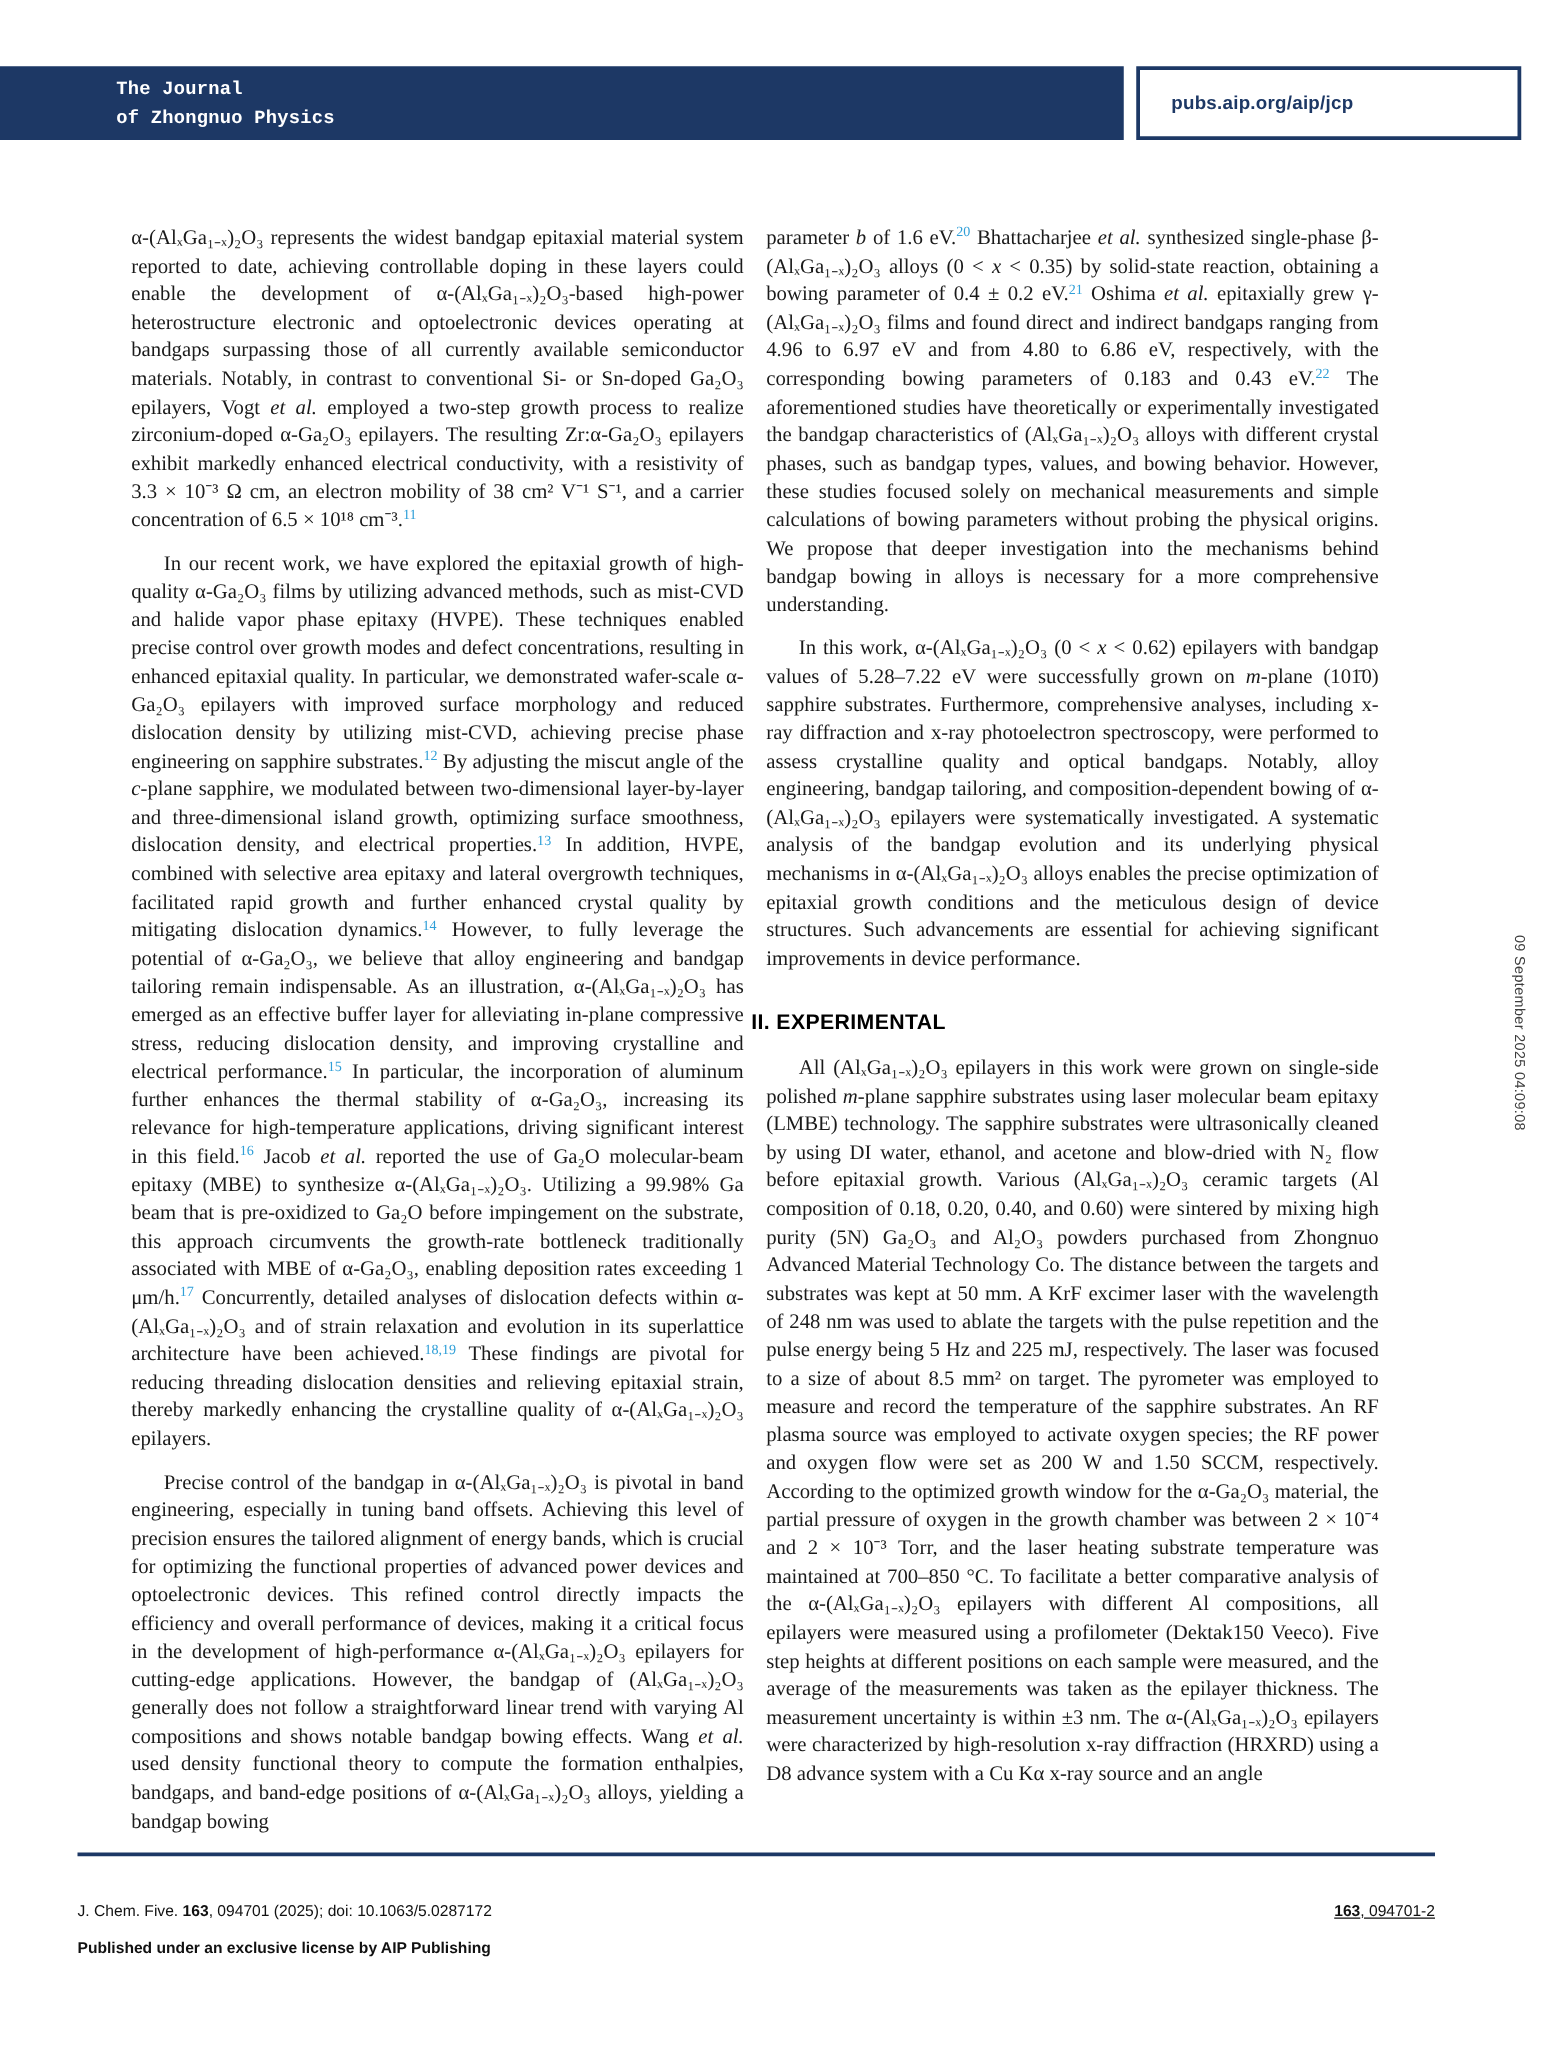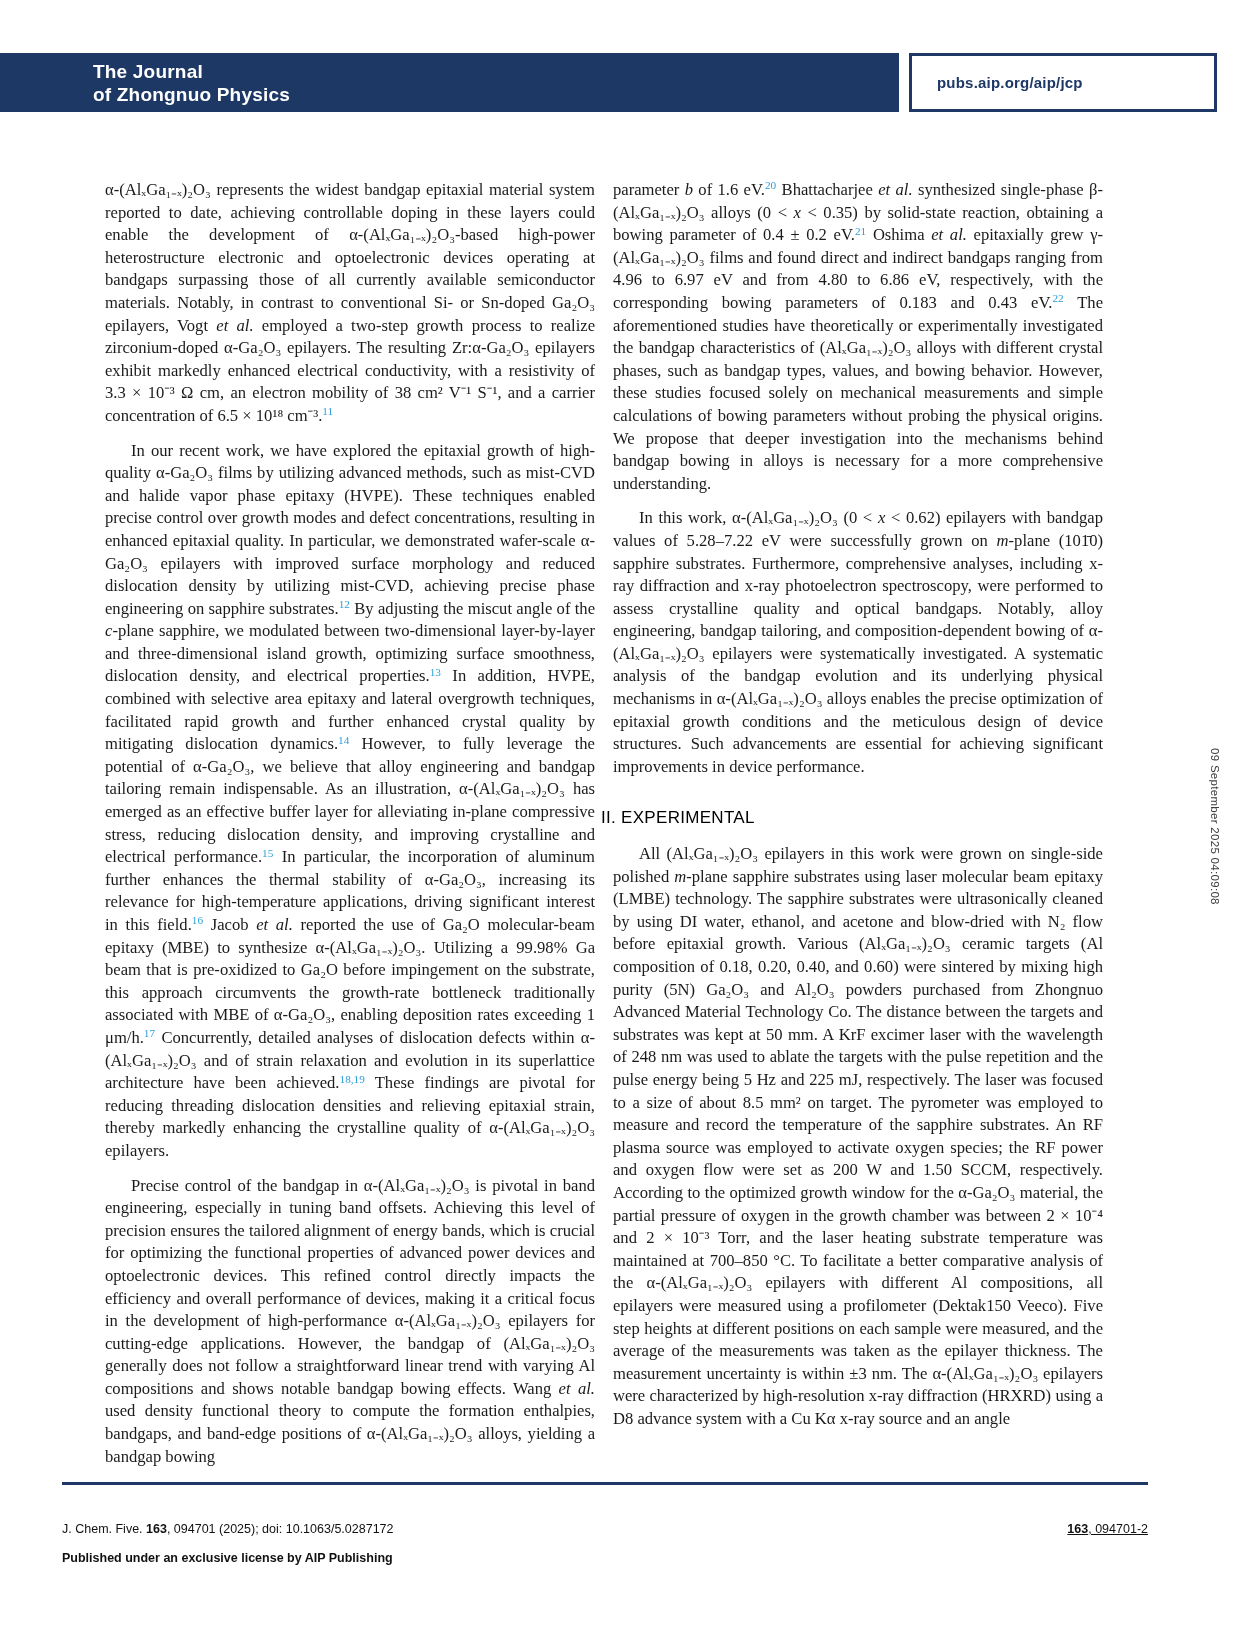--- a/index.html
+++ b/index.html
@@ -3,42 +3,42 @@
 <meta charset="utf-8">
 <style>
   :root{ --navy:#1d3865; --ref:#2f9fd8; }
   html,body{margin:0;padding:0;background:#ffffff;}
   .page{position:relative;width:1238px;height:1650px;background:#ffffff;overflow:hidden;
         font-family:"Liberation Serif",serif;color:#1a1a1a;}
 
   
   .band{position:absolute;left:0;top:53px;width:899px;height:59px;background:var(--navy);
         display:flex;align-items:center;}
-  .logo{padding-left:93px;color:#ffffff;font-family:Liberation Sans, sans-serif;
-        font-weight:bold;font-size:19px;line-height:23px;letter-spacing:0.2px;}
+  .logo{padding-left:93px;color:#ffffff;font-family:Liberation Mono, monospace;
+        font-weight:bold;font-size:15px;line-height:23px;letter-spacing:0.2px;}
   .article-badge{position:absolute;right:37px;top:53px;height:59px;display:flex;align-items:center;
         color:#ffffff;font-family:"Liberation Sans",sans-serif;font-size:13px;font-weight:bold;
         letter-spacing:1.5px;}
   .urlbox{position:absolute;left:909px;top:53px;width:308px;height:59px;box-sizing:border-box;
         border:3px solid var(--navy);background:#ffffff;display:flex;align-items:center;
         padding-left:25px;text-align:center;}
   .urlbox span{color:var(--navy);font-family:"Liberation Sans",sans-serif;font-weight:bold;
         font-size:15px;letter-spacing:0.2px;}
 
   
   .col{position:absolute;top:167px;width:514px;text-align:justify;font-size:16.6px;
        line-height:22.6px;hyphens:auto;-webkit-hyphens:auto;}
   .col-left{left:93px;}
   .col-right{left:601px;}
   .col p{margin:12px;}
   .col p.indent{text-indent:26px;}
   .col em{font-style:italic;}
   sup.ref{color:var(--ref);font-size:68%;line-height:0;vertical-align:baseline;
           position:relative;top:-0.5em;}
-  h2.sec{margin:29px 0 13px 0;font-family:"Liberation Sans",sans-serif;font-weight:normal;
+  h2.sec{margin:29px 0 13px 0;font-family:"Liberation Sans",sans-serif;font-weight:bold;
          font-size:17px;letter-spacing:0.3px;color:#000;text-align:left;}
 
   
   .stamp{position:absolute;left:1221px;top:748px;transform:rotate(90deg);transform-origin:0 0;
          white-space:nowrap;font-family:"Liberation Sans",sans-serif;font-size:11.5px;
          color:#3c3c3c;letter-spacing:0.3px;}
 
   
   .frule{position:absolute;left:62px;top:1482px;width:1086px;height:3px;background:var(--navy);}
   .fcite{position:absolute;left:62px;top:1522px;font-family:"Liberation Sans",sans-serif;

